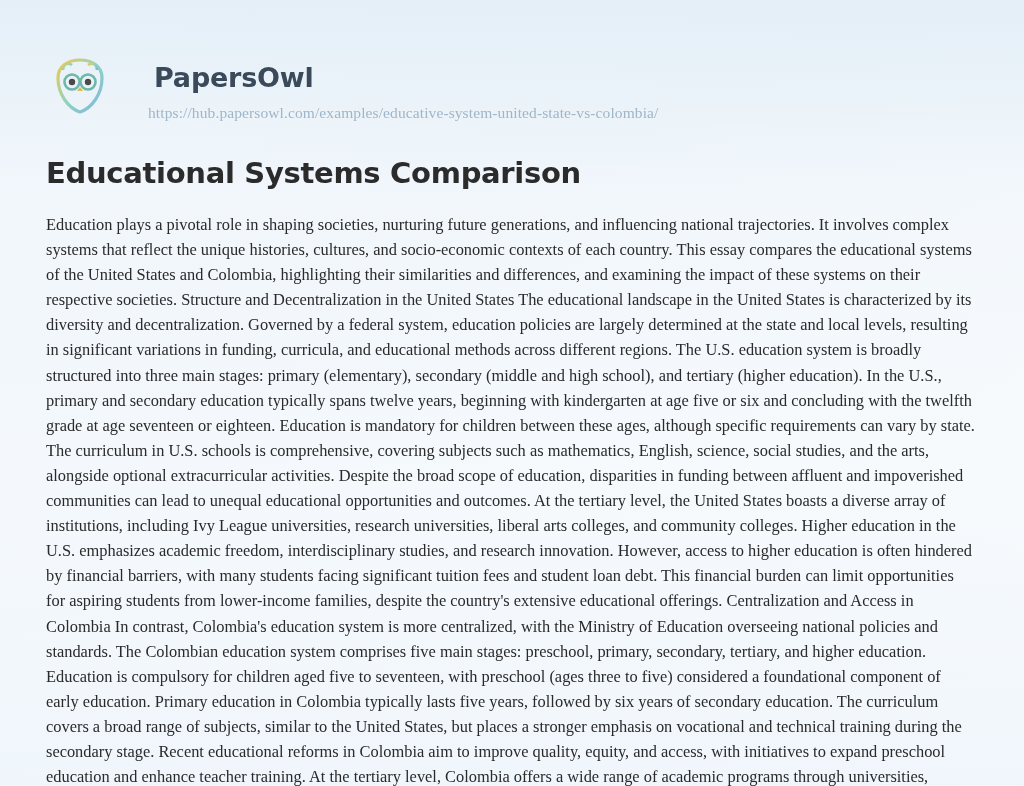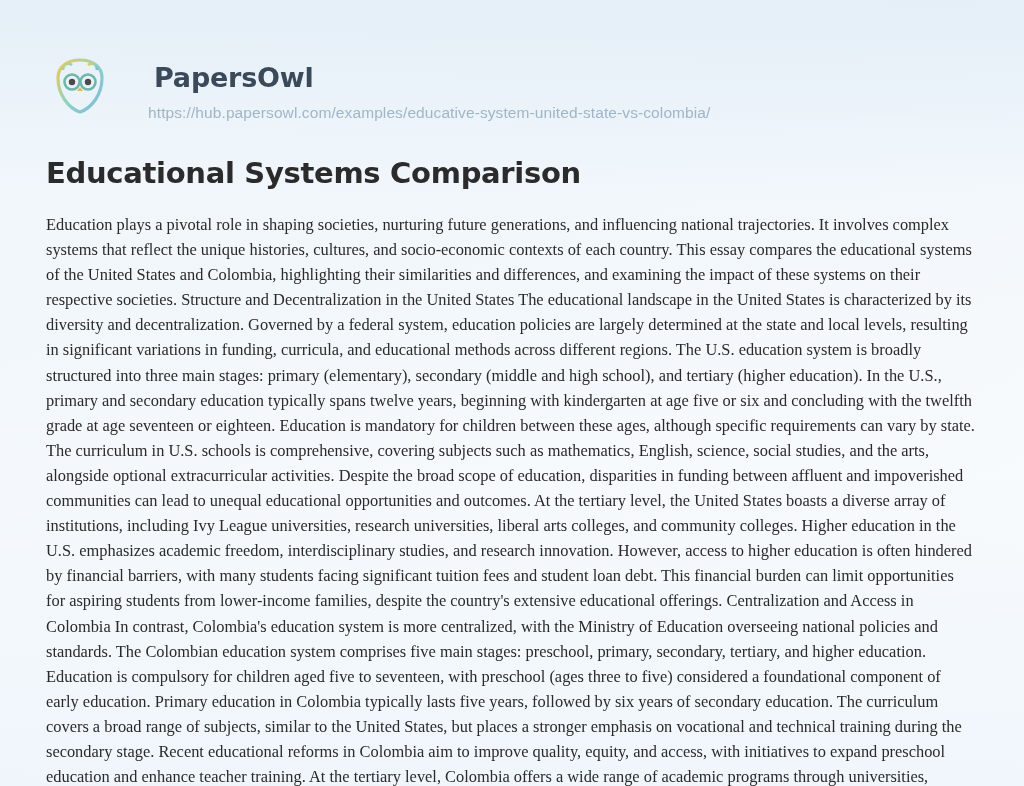--- a/index.html
+++ b/index.html
@@ -55,21 +55,21 @@
     font-family: "DejaVu Sans", sans-serif;
     font-weight: bold;
     font-size: 27px;
     color: #3b4a5a;
     letter-spacing: -0.2px;
   }
   .url {
     position: absolute;
     left: 112px;
     top: 64px;
-    font-family: Liberation Sans, sans-serif;
+    font-family: Liberation Serif, serif;
     font-size: 15.5px;
     color: #9fb6c9;
     letter-spacing: 0.1px;
   }
   .content {
     position: relative;
     margin-top: 28px;
     padding: 0 10px 0 10px;
   }
   .doc-title {

